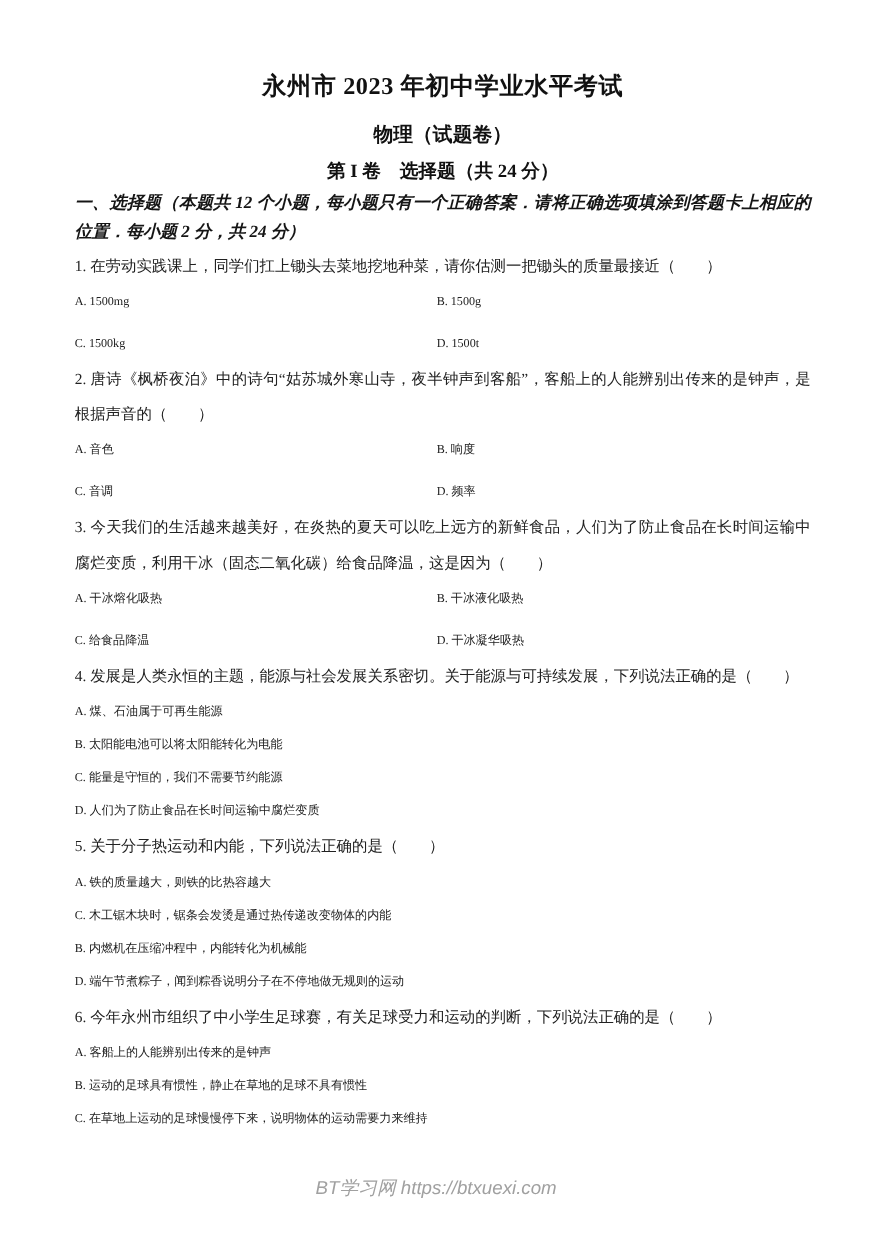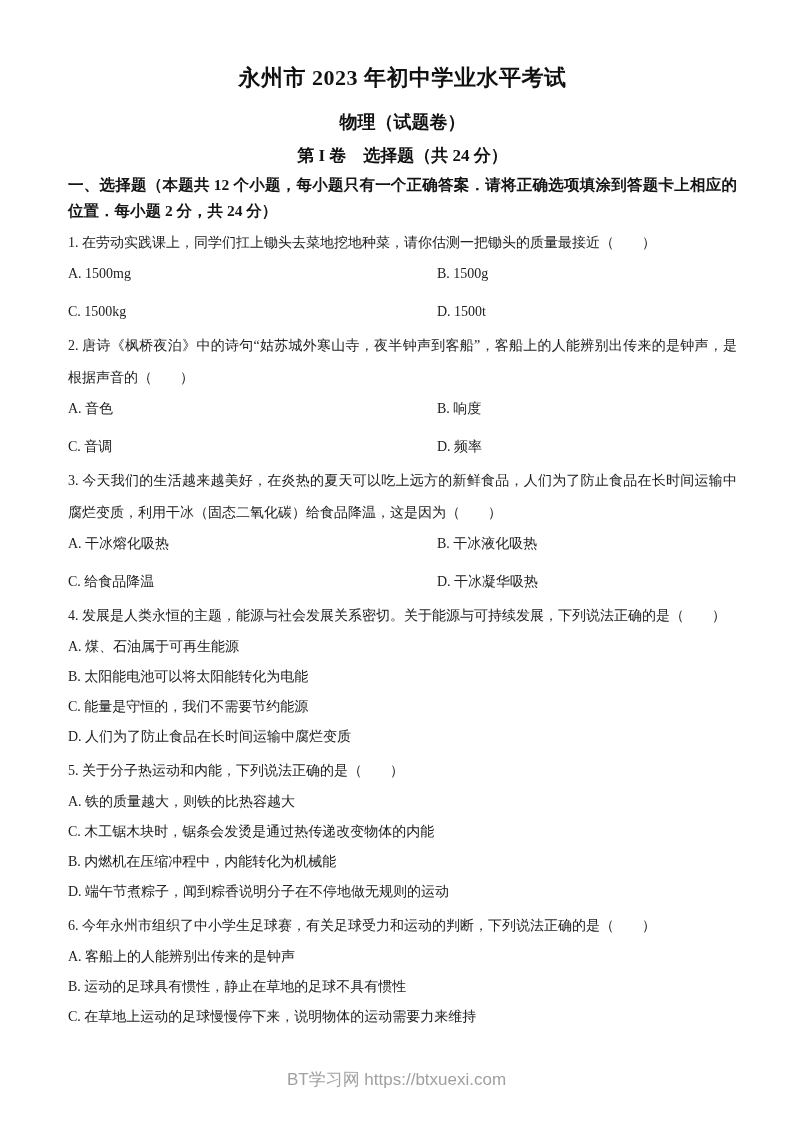--- a/index.html
+++ b/index.html
@@ -21,43 +21,45 @@
   h1 { font-size: 22px; line-height: 28px; letter-spacing: 0.5px; }
   h2 { font-size: 18px; line-height: 28px; margin-top: 16px; }
   h3 { font-size: 17px; line-height: 24px; margin-top: 8px; }
   .instruction {
     margin: 4px 0 0 0;
     font-weight: bold;
     font-size: 15.5px;
     line-height: 26px;
     text-align: justify;
     color: #151515;
+    font-style: italic;
   }
   .question { margin-top: 3px; }
   .stem {
     margin: 0;
     font-size: 14px;
     line-height: 32px;
     text-align: justify;
   }
-  .opts { font-size: 14px; line-height: 30px; gap: 40px; }
+  .opts { font-size: 11px; line-height: 30px; }
   .opts.grid {
     display: grid;
     grid-template-columns: 329px 1fr;
     row-gap: 8px;
   }
   .opts.list .opt { display: block; }
   .opt { white-space: pre-wrap; }
   .footer {
     position: absolute;
     top: 1068px; left: 0; width: 100%;
     text-align: center;
     font-family: "Liberation Sans", "DejaVu Sans", sans-serif;
     font-size: 17px;
     color: #a0a0a0;
+    font-style: italic;
   }
 </style>
 </head>
 <body>
 
 <div class="page">
 
   <h1>永州市 2023 年初中学业水平考试</h1>
   <h2>物理（试题卷）</h2>
   <h3>第 I 卷　选择题（共 24 分）</h3>

